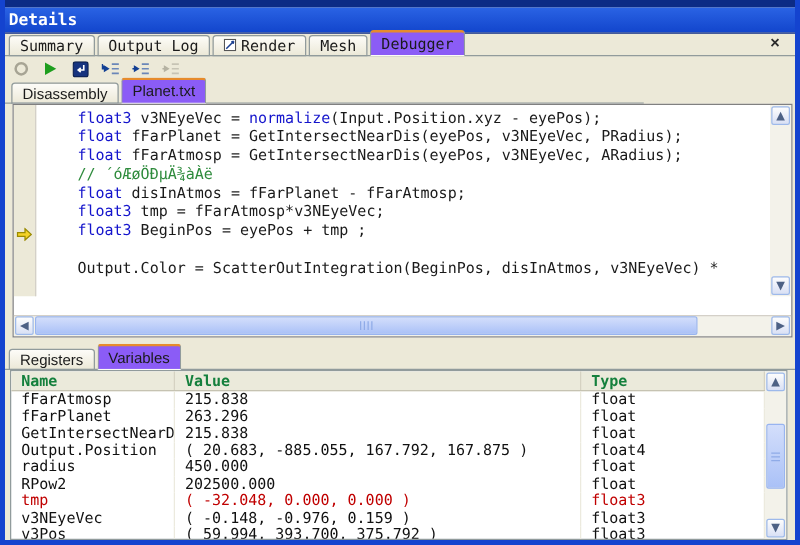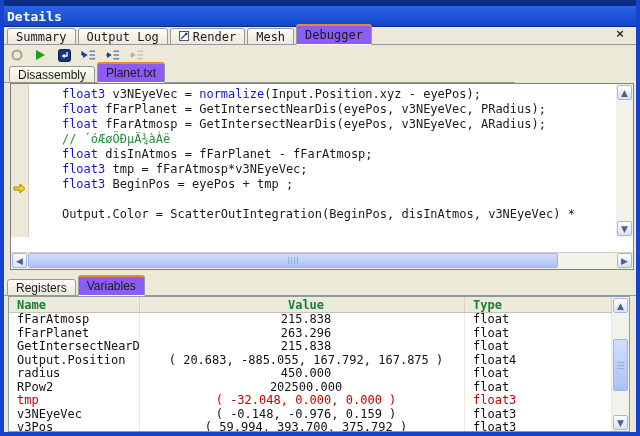--- a/index.html
+++ b/index.html
@@ -105,21 +105,21 @@
     font-family:"DejaVu Sans Mono", monospace;font-size:12px;
   }
   .vhead{
     position:absolute;left:0;top:0;width:603px;height:16px;display:flex;
     background:#EBEADB;border-bottom:1px solid #c6c3b2;
   }
   .vhead .hc{
     padding:1px 0 0 8px;border-right:1px solid #d5d2c2;color:#15803d;font-weight:bold;
   }
   .c-name{width:131px;flex:none;}
-  .c-value{width:325px;flex:none;text-align:center;}
+  .c-value{width:325px;flex:none;}
   .c-type{flex:1;}
   .vrows{position:absolute;left:0;top:16px;width:603px;height:120px;overflow:hidden;}
   .var-row{display:flex;height:13.5px;line-height:13px;color:#111;}
   .var-row .cell{padding-left:8px;overflow:hidden;white-space:pre;border-right:1px solid #eceade;}
   .var-row.hl .cell{color:#C00000;}
   .vt-vtrack{right:0;top:0;width:17px;height:134px;}
   .vt-vup{right:1px;top:1px;width:15px;height:15px;}
   .vt-vdn{right:1px;top:118px;width:15px;height:15px;}
   .vt-thumb{right:1px;top:42px;width:15px;height:52px;}
   .gripV{flex-direction:column;}

